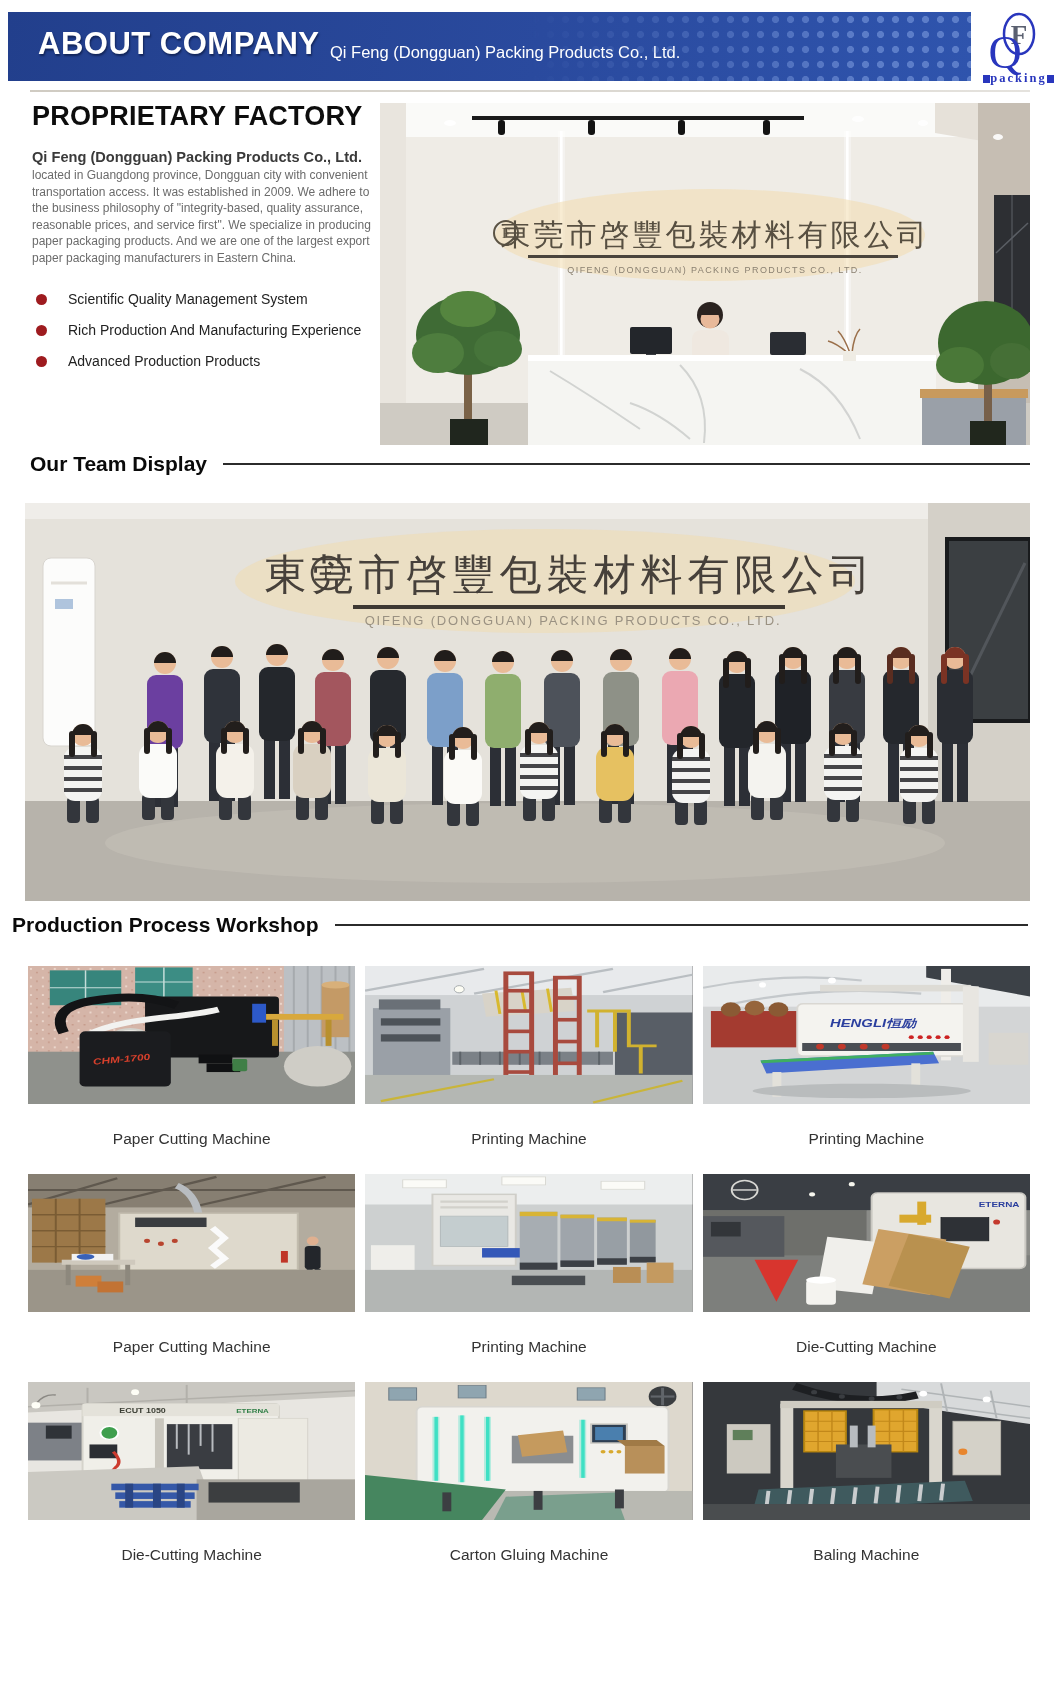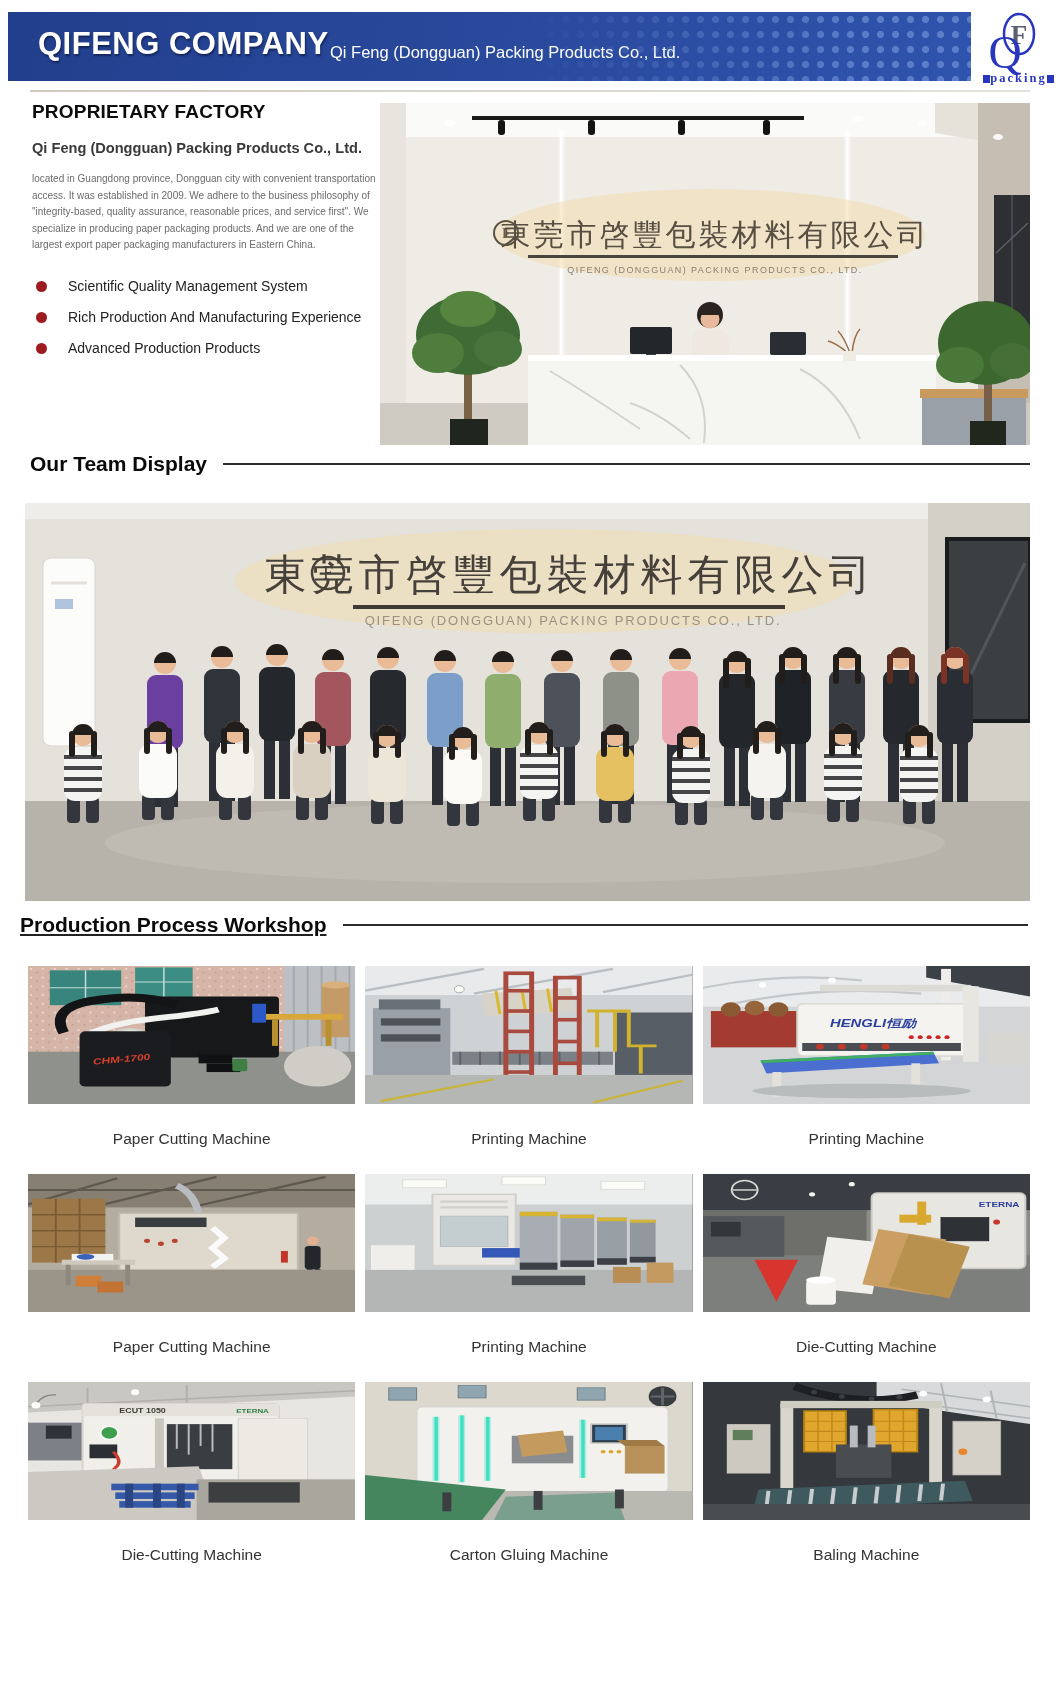--- a/index.html
+++ b/index.html
@@ -20,57 +20,57 @@
   .header-shadow{position:absolute;left:30px;top:90px;width:1000px;height:2px;
           background:linear-gradient(to right,rgba(150,140,120,.45),rgba(150,140,120,.25));}
   .logo{position:absolute;left:972px;top:8px;width:84px;height:80px;}
   .logo-caption-row{position:absolute;left:11px;right:2px;bottom:2px;display:flex;align-items:center;
           justify-content:space-between;color:#2936bd;}
   .logo-caption{font-family:"Liberation Serif",serif;font-size:12.5px;letter-spacing:2px;color:#2936bd;font-weight:bold;}
   .logo-square{width:8px;height:8px;background:#2936bd;}
 
   
   .intro-left{position:absolute;left:32px;top:101px;width:347px;}
-  .h1{font-size:19px;font-weight:bold;color:#0d0d0d;letter-spacing:.2px;margin:0;}
+  .h1{font-size:27px;font-weight:bold;color:#0d0d0d;letter-spacing:.2px;margin:0;}
   .lead{margin-top:17px;font-size:14.6px;font-weight:bold;color:#3a3a3a;line-height:17px;}
-  .body-text{margin-top:14px;font-size:10px;line-height:16.6px;color:#6b6b6b;}
+  .body-text{margin-top:1px;font-size:12px;line-height:16.6px;color:#6b6b6b;}
   .bullets{list-style:none;margin:24px 0 0 0;padding:0;}
   .bullets li{display:flex;align-items:center;margin-bottom:14px;height:17px;margin-top:8px;}
   .bullet-dot{width:11px;height:11px;border-radius:50%;background:#9e1b1f;margin-left:4px;
           margin-right:21px;flex:none;}
   .bullet-label{font-size:14px;color:#222;}
 
   .office-photo{position:absolute;left:380px;top:103px;width:650px;height:342px;overflow:hidden;}
   .office-photo svg,.team-photo svg,.wcard-img svg{display:block;width:100%;height:100%;}
 
   
   .sect-head{position:absolute;display:flex;align-items:center;}
   .sect-head .h2{font-size:21px;font-weight:bold;color:#0a0a0a;margin:0;white-space:nowrap;}
   .sect-head .rule{flex:1;height:2px;background:#2b2b2b;margin-left:16px;}
   .team-head{left:30px;top:452px;right:30px;}
-  .work-head{left:20px;top:913px;right:32px;text-decoration:underline;}
+  .work-head{left:12px;top:913px;right:32px;}
 
   .team-photo{position:absolute;left:25px;top:503px;width:1005px;height:398px;overflow:hidden;}
 
   
   .grid{position:absolute;left:28px;top:966px;width:1002px;
         display:grid;grid-template-columns:repeat(3,1fr);column-gap:10px;}
   .wcard{margin-bottom:10px;}
   .wcard-img{width:100%;height:138px;overflow:hidden;background:#888;text-decoration:underline;}
   .wcard-cap{height:34px;padding-top:26px;text-align:center;font-size:15.5px;color:#333;}
   svg text{font-family:"Liberation Sans",sans-serif;}
   .serif{font-family:"Liberation Serif",serif;}
 </style>
 </head>
 <body>
 
 <div class="page">
 
   <div class="topbar">
-    <div class="topbar-title">QIFENG COMPANY</div>
+    <div class="topbar-title">ABOUT COMPANY</div>
     <div class="topbar-sub">Qi Feng (Dongguan) Packing Products Co., Ltd.</div>
   </div>
   <div class="header-shadow"></div>
 
   <div class="logo">
     <svg viewBox="0 0 84 80">
       <ellipse cx="47" cy="26" rx="15" ry="20" fill="none" stroke="#2936bd" stroke-width="2.5"></ellipse>
       <text class="serif" x="47" y="36" text-anchor="middle" font-size="27" fill="#5a6070" font-weight="bold">F</text>
       <text class="serif" x="33" y="60" text-anchor="middle" font-size="46" fill="#2936bd">Q</text>
     </svg>

